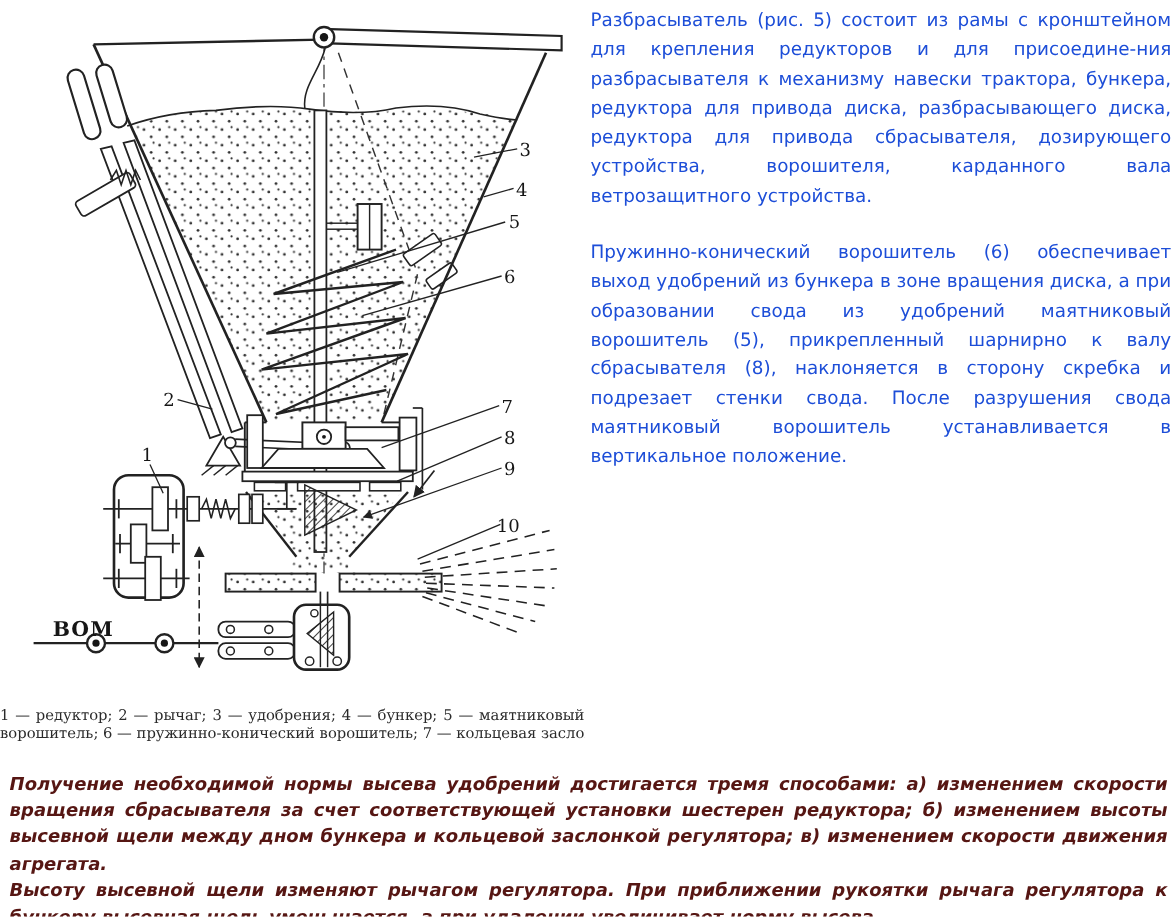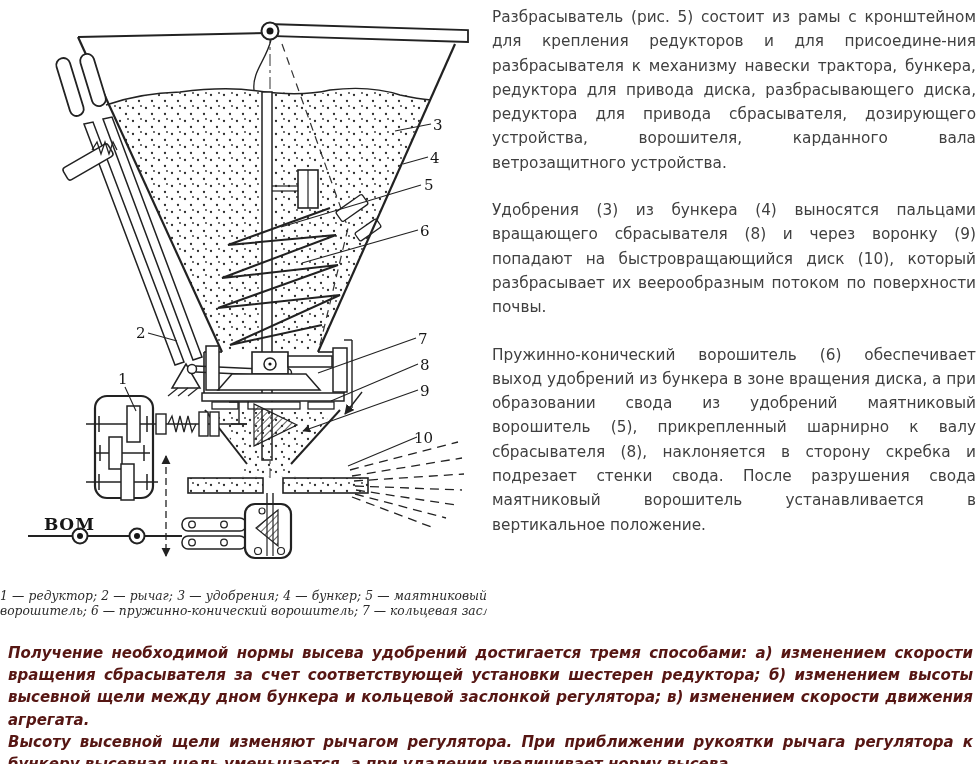--- a/index.html
+++ b/index.html
@@ -6,25 +6,25 @@
   .page{position:relative;width:979px;height:764px;background:#ffffff;overflow:hidden;
         font-family:"DejaVu Sans",sans-serif;color:#111;}
   .figure-area{position:absolute;left:0;top:0;width:490px;height:640px;}
   .figure-area svg{position:absolute;left:0;top:0;}
   .fig-caption{position:absolute;left:0;top:562px;width:470px;text-align:center;
        font-family:"DejaVu Serif","Liberation Serif",serif;font-size:15.5px;color:#222;
        letter-spacing:.6px;}
   .fig-legend{position:absolute;left:0;top:589px;width:487px;
        font-family:"DejaVu Serif","Liberation Serif",serif;font-size:12.3px;color:#2a2a2a;
        line-height:15.3px;}
-  .legend-line{white-space:nowrap;overflow:hidden;font-style:italic;}
+  .legend-line{white-space:nowrap;overflow:hidden;}
   .legend-line.jl{text-align:justify;text-align-last:justify;}
   .legend-line.cl{text-align:center;}
   .main-text{position:absolute;left:492px;top:5px;width:484px;font-size:15.3px;
-       line-height:24.3px;text-align:justify;color:#404040;}
+       line-height:24.3px;text-align:justify;color:#1d4ed8;}
   .main-text p{margin:0 0 23px 0;}
   .bottom-text{position:absolute;left:8px;top:642px;width:965px;font-size:15px;
        font-weight:bold;line-height:22.2px;text-align:justify;}
   .bottom-text p{margin:0;font-style:italic;}
   text.partnum{font-family:"DejaVu Serif","Liberation Serif",serif;font-size:15px;fill:#161616;}
   text.bom{font-family:"DejaVu Serif","Liberation Serif",serif;font-size:17px;font-weight:bold;
        fill:#161616;letter-spacing:1px;}
 </style>
 </head>
 <body>
@@ -230,21 +230,20 @@
     </svg>
 
     <div class="fig-legend">
       <div class="legend-line jl">1 — редуктор; 2 — рычаг; 3 — удобрения; 4 — бункер; 5 — маятниковый</div>
       <div class="legend-line jl">ворошитель; 6 — пружинно-конический ворошитель; 7 — кольцевая заслон-</div>
     </div>
   </div>
 
   <div class="main-text">
     <p>Разбрасыватель (рис. 5) состоит из рамы с кронштейном для крепления редукторов и для присоедине-ния разбрасывателя к механизму навески трактора, бункера, редуктора для привода диска, разбрасывающего диска, редуктора для привода сбрасывателя, дозирующего устройства, ворошителя, карданного вала ветрозащитного устройства.</p>
-    <p>Удобрения (3) из бункера (4) выносятся пальцами вращающего сбрасывателя (8) и через воронку (9) попадают на быстровращающийся диск (10), который разбрасывает их веерообразным потоком по поверхности почвы.</p>
     <p>Пружинно-конический ворошитель (6) обеспечивает выход удобрений из бункера в зоне вращения диска, а при образовании свода из удобрений маятниковый ворошитель (5), прикрепленный шарнирно к валу сбрасывателя (8), наклоняется в сторону скребка и подрезает стенки свода. После разрушения свода маятниковый ворошитель устанавливается в вертикальное положение.</p>
   </div>
 
   <div class="bottom-text" style="color: rgb(86, 22, 19);">
     <p>Получение необходимой нормы высева удобрений достигается тремя способами: а) изменением скорости вращения сбрасывателя за счет соответствующей установки шестерен редуктора; б) изменением высоты высевной щели между дном бункера и кольцевой заслонкой регулятора; в) изменением скорости движения агрегата.</p>
     <p>Высоту высевной щели изменяют рычагом регулятора. При приближении рукоятки рычага регулятора к бункеру высевная щель уменьшается, а при удалении увеличивает норму высева.</p>
   </div>
 
 </div>
 

